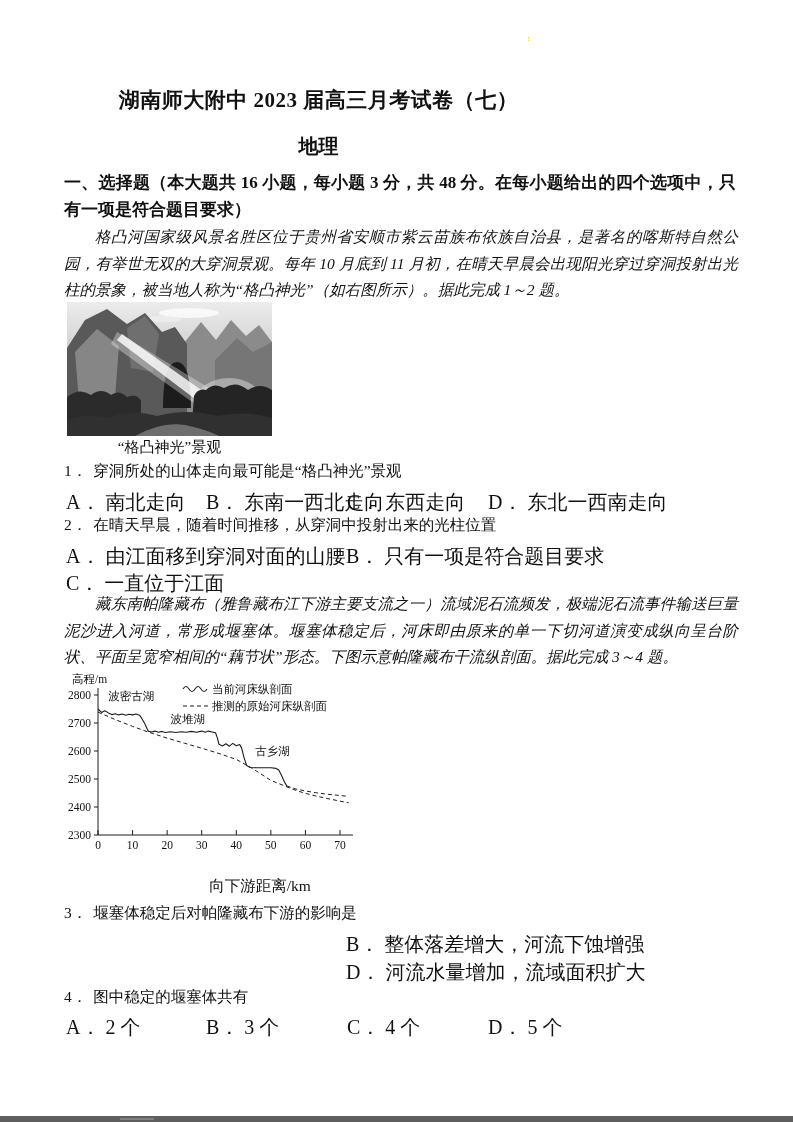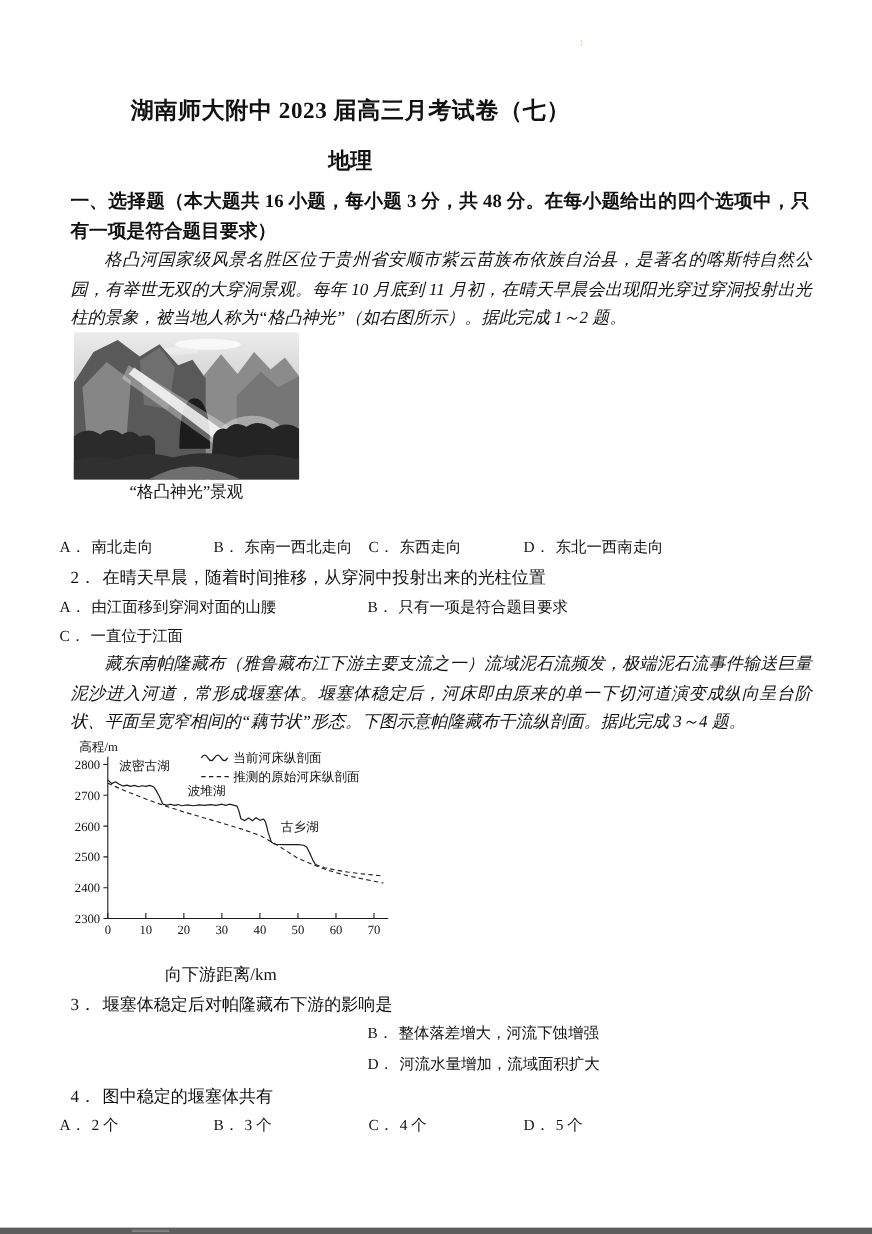--- a/index.html
+++ b/index.html
@@ -12,30 +12,30 @@
   #stray{top:33px;left:527px;font-size:9px;color:#e3de12;font-weight:bold;}
   #sec-heading{top:169px;left:64px;width:672px;font-size:17px;font-weight:bold;line-height:27px;text-align:justify;}
   .passage{left:64px;width:674px;font-size:15.5px;line-height:26.5px;text-align:justify;
            font-style:italic;text-indent:2em;}
   #passage1{top:224px;}
   #passage2{top:591px;}
   #photo{top:302px;left:67px;width:205px;height:134px;}
   #photo-caption{top:438px;left:67px;width:205px;text-align:center;font-size:15px;}
   .stem{left:64px;width:690px;font-size:15.5px;white-space:nowrap;}
   .q-num{margin-right:6px;}
-  .opts{left:52px;width:700px;height:20px;font-size:14px;}
+  .opts{left:64px;width:700px;height:20px;font-size:20px;}
   .opts span.opt{position:absolute;top:0;white-space:nowrap;}
   .ol{margin-right:5px;}
   .c1{left:2px;} .c2{left:142px;} .c3{left:283px;} .c4{left:424px;} .colB{left:282px;}
   #q1s{top:461px;} #q1o{top:489px;}
   #q2s{top:515px;} #q2o1{top:543px;} #q2o2{top:570px;}
   #q3s{top:903px;} #q3o1{top:931px;} #q3o2{top:959px;}
   #q4s{top:987px;} #q4o{top:1014px;}
   #chart-wrap{top:670px;left:53px;width:310px;height:200px;}
-  #x-caption{top:876px;left:150px;width:220px;font-size:15.5px;}
+  #x-caption{top:876px;left:150px;width:220px;text-align:center;font-size:15.5px;}
   #footer-bar{top:1116px;left:0;width:793px;height:6px;background:#5e5e5e;}
   #footer-dots{position:absolute;top:2px;left:120px;width:34px;height:2px;background:#9a9a9a;opacity:.6;}
   
   .ax{stroke:#1c1c1c;stroke-width:1;fill:none;}
   .ln{stroke:#1c1c1c;stroke-width:1.1;fill:none;stroke-linejoin:round;}
   .dash{stroke-dasharray:4 3;stroke-width:1;}
   .tick{font-family:"Liberation Serif",serif;font-size:11.5px;fill:#111;}
   .lab{font-family:"Liberation Serif",serif;font-size:11.5px;fill:#111;}
 </style>
 </head>
@@ -71,20 +71,23 @@
     <path d="M50 30 L152 92 L142 112 L44 42 Z" fill="#ffffff" opacity="0.33"></path>
     <path d="M55 32 L147 97 L140 106 L50 38 Z" fill="#ffffff" opacity="0.8"></path>
     <ellipse cx="162" cy="99" rx="33" ry="23" fill="#e9e9e9" opacity="0.45"></ellipse>
     <path d="M0 95 q12 -10 24 -2 q10 -8 20 0 q8 -6 16 2 q10 -4 14 4 L74 134 L0 134 Z" fill="#2b2b2b"></path>
     <path d="M205 88 q-12 -8 -24 0 q-12 -10 -24 -2 q-10 -6 -18 2 q-8 -2 -12 6 L124 134 L205 134 Z" fill="#242424"></path>
     <path d="M0 118 q20 -8 40 -2 q25 -10 50 -2 q30 -8 60 0 q30 -6 55 2 V134 H0 Z" fill="#303030"></path>
     <path d="M68 134 Q95 119 118 123 Q141 128 152 134 Z" fill="#6e6e6e"></path>
   </svg>
   <div id="photo-caption" class="abs">“格凸神光”景观</div>
 
+  <div id="q1s" class="abs stem">
+    <span class="q-num">1．</span><span>穿洞所处的山体走向最可能是“格凸神光”景观</span>
+  </div>
   <div id="q1o" class="abs opts">
     <span class="opt c1"><span class="ol">A．</span><span>南北走向</span></span>
     <span class="opt c2"><span class="ol">B．</span><span>东南一西北走向</span></span>
     <span class="opt c3"><span class="ol">C．</span><span>东西走向</span></span>
     <span class="opt c4"><span class="ol">D．</span><span>东北一西南走向</span></span>
   </div>
 
   <div id="q2s" class="abs stem">
     <span class="q-num">2．</span><span>在晴天早晨，随着时间推移，从穿洞中投射出来的光柱位置</span>
   </div>

